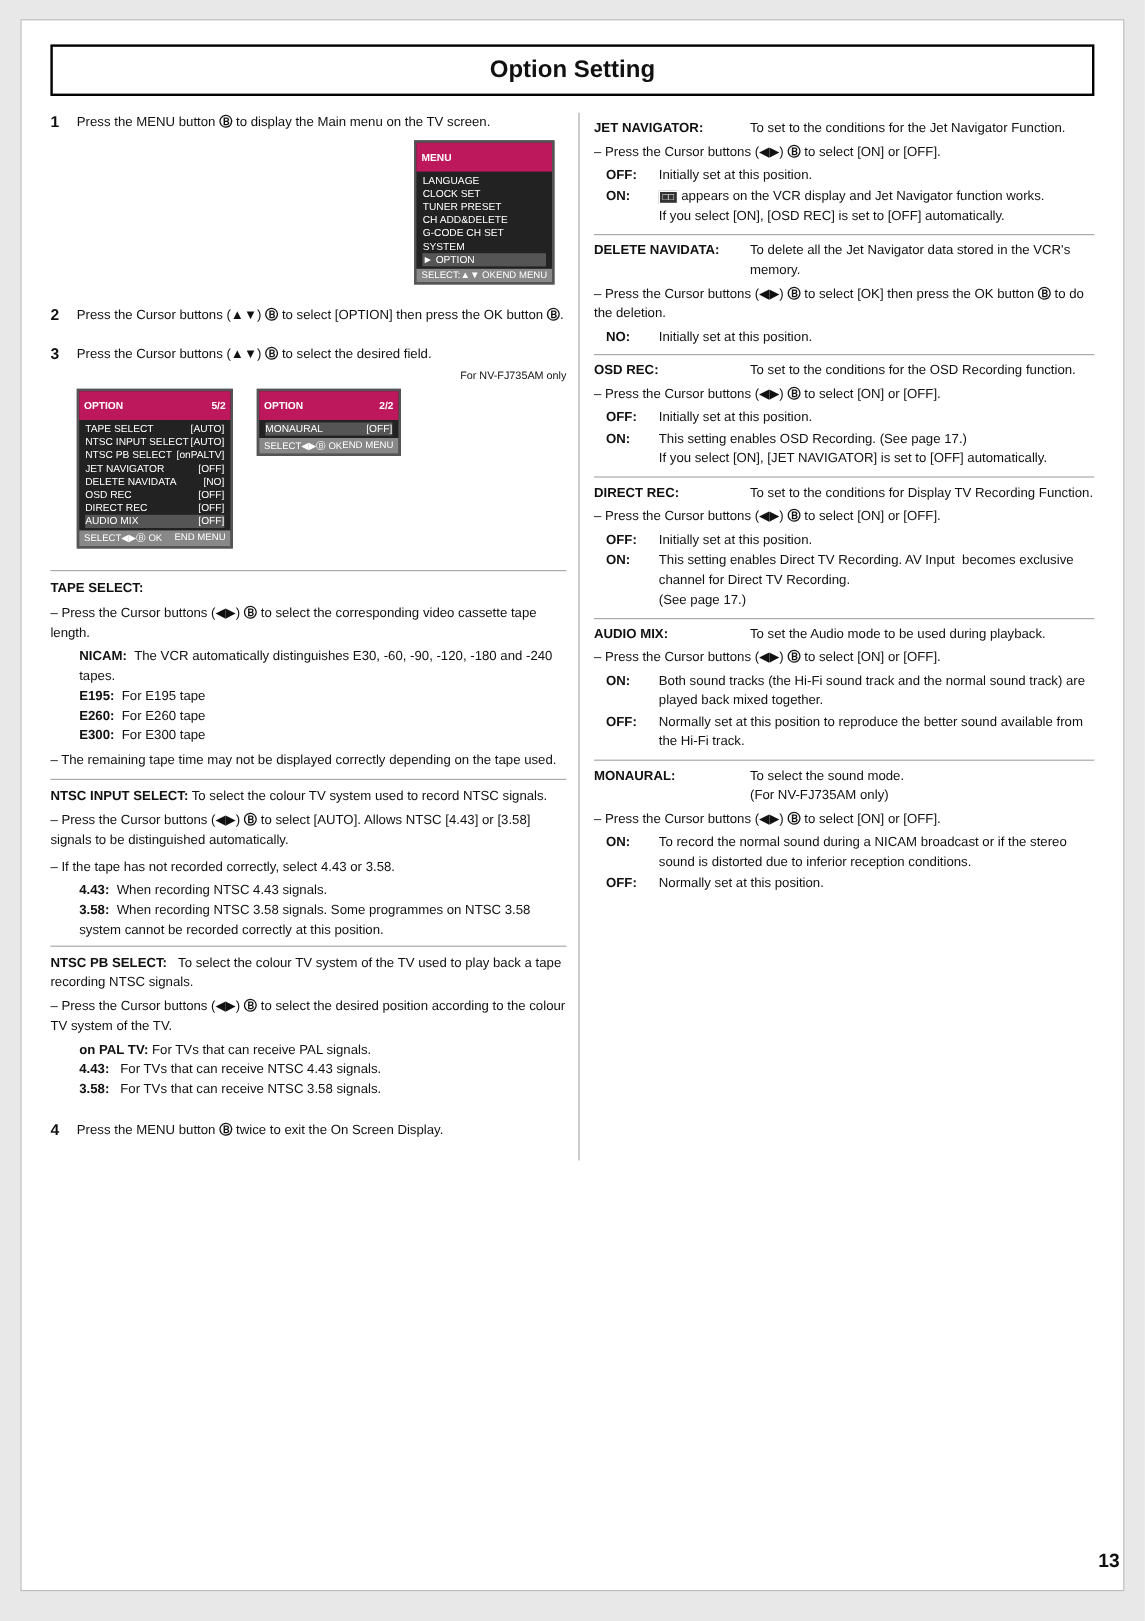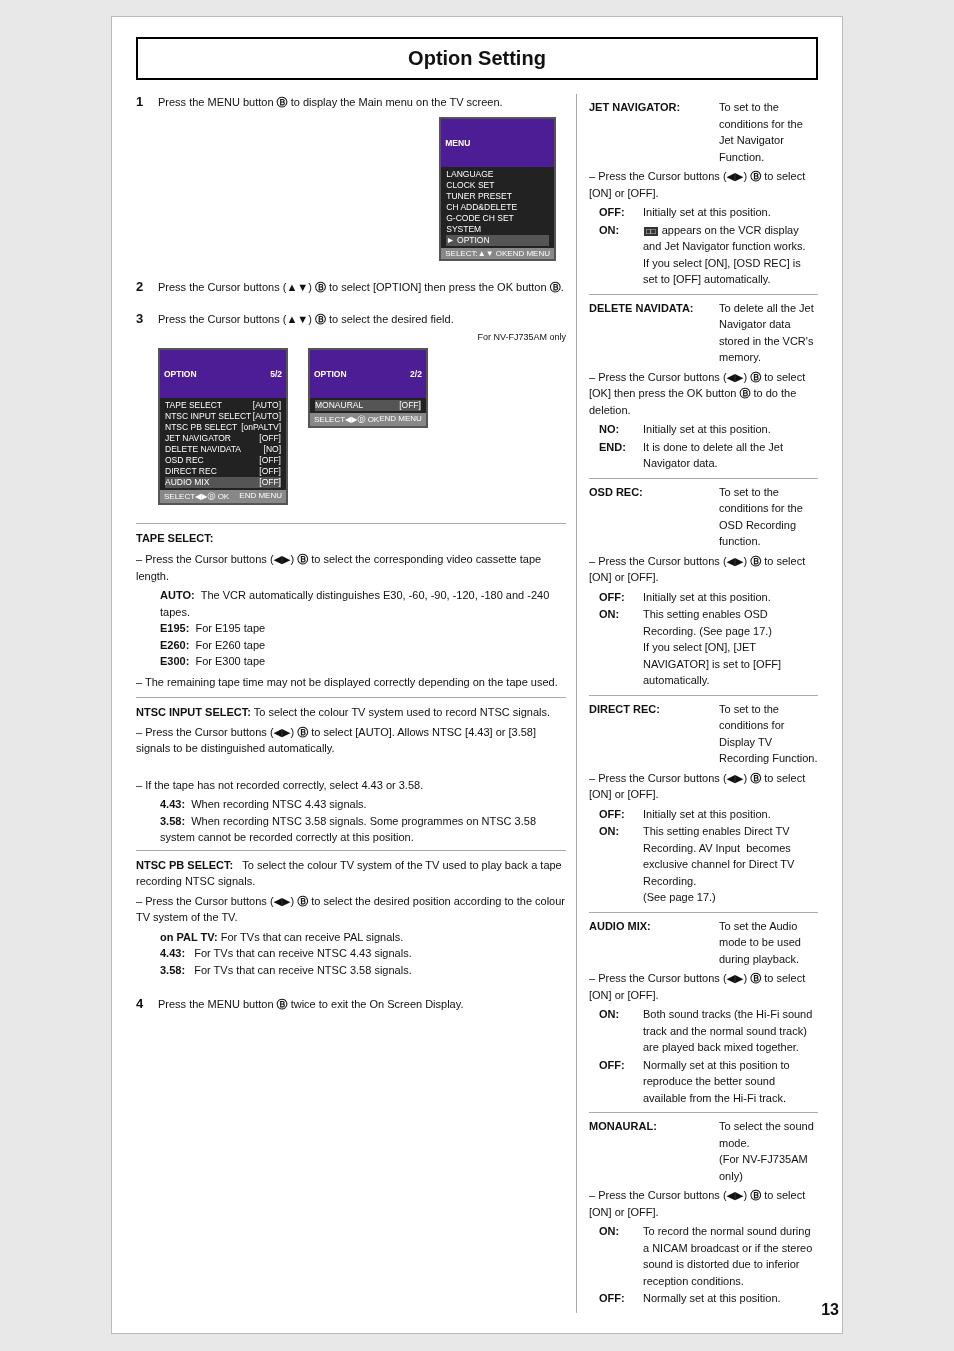--- a/index.html
+++ b/index.html
@@ -6,21 +6,21 @@
     body {
       background: #e8e8e8;
       font-family: Arial, Helvetica, sans-serif;
       font-size: 11px;
       color: #111;
       width: 954px;
       min-height: 1351px;
     }
     .page {
       background: #fff;
-      width: 732px;
+      width: 920px;
       margin: 16px auto;
       padding: 20px 24px 20px 24px;
       border: 1px solid #bbb;
       min-height: 1310px;
       position: relative;
     }
     .page-title {
       text-align: center;
       font-size: 20px;
       font-weight: bold;
@@ -66,26 +66,26 @@
     }
     .menu-box {
       border: 2px solid #555;
       background: #222;
       color: #fff;
       font-size: 8.5px;
       padding: 3px 5px;
       min-width: 110px;
     }
     .menu-box .menu-title {
-      background: #4c1d95;
+      background: #be185d;
       color: #fff;
       text-align: center;
       font-weight: bold;
       margin: -3px -5px 2px -5px;
-      padding: 19px 4px;
+      padding: 7px 4px;
       display: flex;
       justify-content: space-between;
     }
     .menu-box .menu-row {
       display: flex;
       justify-content: space-between;
       padding: 0.5px 0;
       white-space: nowrap;
     }
     .menu-box .menu-row.highlighted {
@@ -274,31 +274,31 @@
             </div>
           </div>
         </div>
       </div>
 
       <div class="section">
         <div class="label-row">
           <span class="section-title">TAPE SELECT:</span>
         </div>
         <div class="dash-line indent">– Press the Cursor buttons (◀▶) <b>Ⓑ</b> to select the corresponding video cassette tape length.</div>
-        <div class="indent2"><span style="font-weight:bold;">AUTO:</span>&nbsp;&nbsp;The VCR automatically distinguishes E30, -60, -90, -120, -180 and -240 tapes.</div>
+        <div class="indent2"><span style="font-weight:bold;">NICAM:</span>&nbsp;&nbsp;The VCR automatically distinguishes E30, -60, -90, -120, -180 and -240 tapes.</div>
         <div class="indent2"><span style="font-weight:bold;">E195:</span>&nbsp;&nbsp;For E195 tape</div>
         <div class="indent2"><span style="font-weight:bold;">E260:</span>&nbsp;&nbsp;For E260 tape</div>
         <div class="indent2"><span style="font-weight:bold;">E300:</span>&nbsp;&nbsp;For E300 tape</div>
         <div class="dash-line indent" style="margin-top:4px;">– The remaining tape time may not be displayed correctly depending on the tape used.</div>
       </div>
 
       <div class="section">
         <div><span class="section-title">NTSC INPUT SELECT:</span> To select the colour TV system used to record NTSC signals.</div>
         <div class="dash-line indent">– Press the Cursor buttons (◀▶) <b>Ⓑ</b> to select [AUTO]. Allows NTSC [4.43] or [3.58] signals to be distinguished automatically.</div>
-        <div class="dash-line indent" style="margin-top:20px;">– If the tape has not recorded correctly, select 4.43 or 3.58.</div>
+        <div class="dash-line indent" style="margin-top:6px;">– If the tape has not recorded correctly, select 4.43 or 3.58.</div>
         <div class="indent2"><span style="font-weight:bold;">4.43:</span>&nbsp;&nbsp;When recording NTSC 4.43 signals.</div>
         <div class="indent2"><span style="font-weight:bold;">3.58:</span>&nbsp;&nbsp;When recording NTSC 3.58 signals. Some programmes on NTSC 3.58 system cannot be recorded correctly at this position.</div>
       </div>
 
       <div class="section">
         <div><span class="section-title">NTSC PB SELECT:</span>&nbsp;&nbsp;&nbsp;To select the colour TV system of the TV used to play back a tape recording NTSC signals.</div>
         <div class="dash-line indent">– Press the Cursor buttons (◀▶) <b>Ⓑ</b> to select the desired position according to the colour TV system of the TV.</div>
         <div class="indent2" style="margin-top:2px;"><span style="font-weight:bold;">on PAL TV:</span> For TVs that can receive PAL signals.</div>
         <div class="indent2"><span style="font-weight:bold;">4.43:</span>&nbsp;&nbsp;&nbsp;For TVs that can receive NTSC 4.43 signals.</div>
         <div class="indent2"><span style="font-weight:bold;">3.58:</span>&nbsp;&nbsp;&nbsp;For TVs that can receive NTSC 3.58 signals.</div>
@@ -337,24 +337,20 @@
         <div class="rs-header">
           <span class="rs-key">DELETE NAVIDATA:</span>
           <span class="rs-desc">To delete all the Jet Navigator data stored in the VCR's memory.</span>
         </div>
         <div class="dash-right">– Press the Cursor buttons (◀▶) <b>Ⓑ</b> to select [OK] then press the OK button <b>Ⓑ</b> to do the deletion.</div>
         <div class="off-on">
           <div class="label-row">
               <span class="label-key">NO:</span>
               <span>Initially set at this position.</span>
             </div>
-          <div class="label-row">
-              <span class="label-key">END:</span>
-              <span>It is done to delete all the Jet Navigator data.</span>
-            </div>
         </div>
       </div>
 
       <div class="right-section">
         <div class="rs-header">
           <span class="rs-key">OSD REC:</span>
           <span class="rs-desc">To set to the conditions for the OSD Recording function.</span>
         </div>
         <div class="dash-right">– Press the Cursor buttons (◀▶) <b>Ⓑ</b> to select [ON] or [OFF].</div>
         <div class="off-on">

